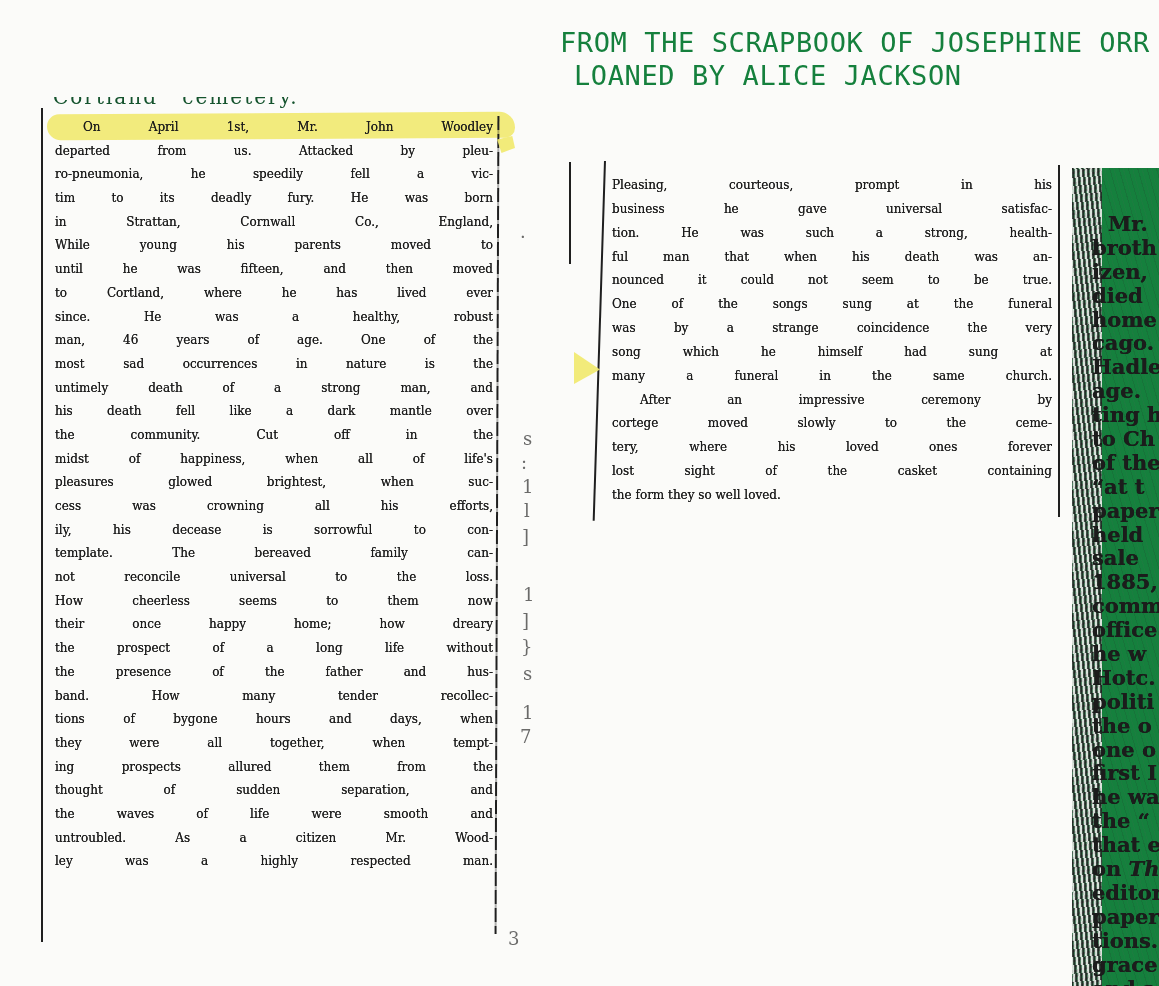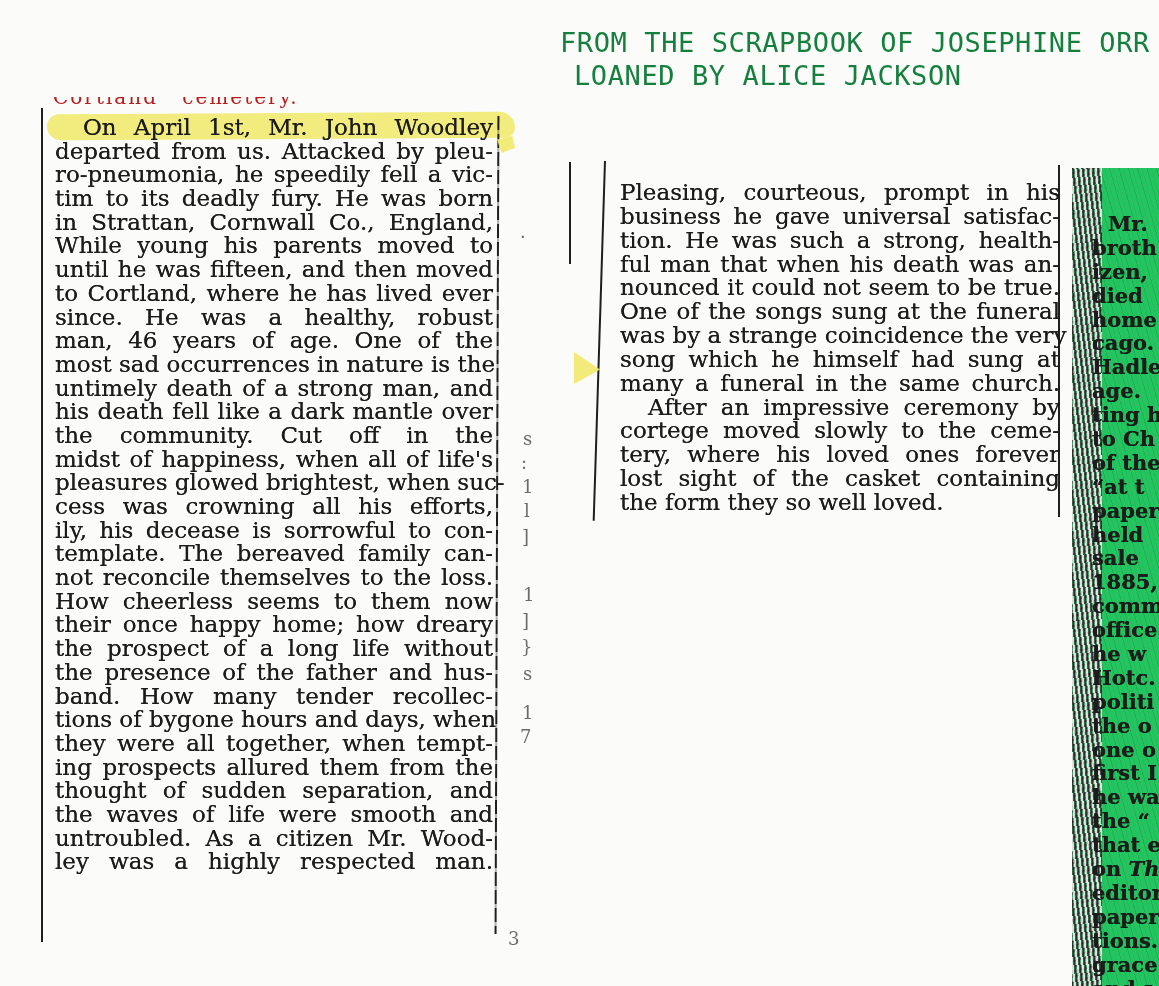--- a/index.html
+++ b/index.html
@@ -21,52 +21,52 @@
     color:#15803d; white-space:nowrap;
   }
   .caption .l2 { padding-left:14px; }
 
   
   .clip { position:absolute; }
   .vline { position:absolute; width:2px; background:#1f1f1f; }
   .vline.broken { background:repeating-linear-gradient(#1f1f1f 0 14px, rgba(31,31,31,.35) 14px 18px); }
 
   
-  .tcol { position:absolute; font-size:23px; text-shadow:0 0 .5px rgba(25,25,25,.9); }
+  .tcol { position:absolute; font-size:12px; text-shadow:0 0 .5px rgba(25,25,25,.9); }
   .tline {
     text-align:justify; text-align-last:justify;
     height:23.7px; white-space:nowrap; overflow:visible;
     position:relative;
   }
   .mid .tline { height:23.85px; }
   .tline.indent { padding-left:28px; }
   .tline.nojust { text-align-last:left; }
   .tline.hl::before {
     content:""; position:absolute; z-index:-1;
     left:-8px; right:-22px; top:-3px; bottom:1px;
     background:var(--hl, #f1e96f);
     border-radius:12px 16px 10px 14px;
     transform:rotate(-0.35deg);
     opacity:.9;
   }
 
   
   .cutline { position:absolute; left:18px; top:1px; width:310px; height:13px; overflow:hidden; }
-  .cutline > div { margin-top:-12px; font-size:20px; letter-spacing:2px; word-spacing:16px; color:#b91c1c; }
+  .cutline > div { margin-top:-12px; font-size:20px; letter-spacing:2px; word-spacing:16px; color:#14532d; }
 
   
   .wedge { position:absolute; background:var(--hl, #f1e96f); opacity:.92; }
   .wedge.tri { clip-path:polygon(0 0, 100% 55%, 0 100%); }
   .wedge.blob { clip-path:polygon(0 20%, 85% 0, 100% 70%, 25% 100%); }
 
   
   .frag { position:absolute; font-size:18px; color:#3a3a3a; opacity:.75; font-family:"DejaVu Serif", serif; }
 
   
-  .strip { position:absolute; left:1072px; top:168px; width:87px; height:818px; overflow:hidden; background:#22c55e; }
+  .strip { position:absolute; left:1072px; top:168px; width:87px; height:818px; overflow:hidden; background:#15803d; }
   .strip-noise {
     position:absolute; left:0; top:0; bottom:0; width:30px;
     background:
       repeating-linear-gradient(83deg, rgba(35,35,35,.85) 0 1px, rgba(130,130,130,.55) 1px 2px, rgba(238,238,236,.9) 2px 4px, rgba(70,70,70,.8) 4px 5px),
       repeating-linear-gradient(-14deg, rgba(25,25,25,.65) 0 2px, transparent 2px 5px);
   }
   .strip-noise2 {
     position:absolute; inset:0; opacity:.18; pointer-events:none;
     background:repeating-linear-gradient(74deg, rgba(40,40,40,.8) 0 1px, transparent 1px 4px, rgba(90,90,90,.6) 4px 5px, transparent 5px 9px);
   }
@@ -107,21 +107,21 @@
         <div class="tline">man, 46 years of age.   One of the</div>
         <div class="tline">most sad occurrences in nature is the</div>
         <div class="tline">untimely death of a strong man, and</div>
         <div class="tline">his death fell like a dark mantle over</div>
         <div class="tline">the community.   Cut off in the</div>
         <div class="tline">midst of happiness, when all of life's</div>
         <div class="tline">pleasures glowed brightest, when suc-</div>
         <div class="tline">cess was crowning all his efforts,</div>
         <div class="tline">ily, his decease is sorrowful to con-</div>
         <div class="tline">template.  The bereaved family can-</div>
-        <div class="tline">not reconcile themselves to the loss.</div>
+        <div class="tline">not reconcile universal to the loss.</div>
         <div class="tline">How cheerless seems to them now</div>
         <div class="tline">their once happy home; how dreary</div>
         <div class="tline">the prospect of a long life without</div>
         <div class="tline">the presence of the father and hus-</div>
         <div class="tline">band.   How many tender recollec-</div>
         <div class="tline">tions of bygone hours and days, when</div>
         <div class="tline">they were all together, when tempt-</div>
         <div class="tline">ing prospects allured them from the</div>
         <div class="tline">thought of sudden separation, and</div>
         <div class="tline">the waves of life were smooth and</div>
@@ -130,21 +130,21 @@
       </div>
   </div>
 
   <div class="wedge blob" style="left:497px; top:136px; width:18px; height:17px;"></div>
 
   <div class="clip mid" style="left:560px; top:156px; width:507px; height:372px;">
     <div class="vline" style="left:9px; top:6px; height:102px;"></div>
     <div class="vline" style="left:44px; top:5px; height:360px; transform:rotate(1.8deg); transform-origin:top;"></div>
     <div class="vline" style="left:498px; top:9px; height:352px;"></div>
     <div class="wedge tri" style="left:14px; top:196px; width:26px; height:32px;"></div>
-    <div class="tcol" style="left:52px; top:25px; width:440px; line-height:23.85px;margin-left:8px;">
+    <div class="tcol" style="left:52px; top:18px; width:440px; line-height:23.85px;">
         <div class="tline">Pleasing, courteous, prompt in his</div>
         <div class="tline">business he gave universal satisfac-</div>
         <div class="tline">tion.  He was such a strong, health-</div>
         <div class="tline">ful man that when his death was an-</div>
         <div class="tline">nounced it could not seem to be true.</div>
         <div class="tline">One of the songs sung at the funeral</div>
         <div class="tline">was by a strange coincidence the very</div>
         <div class="tline">song which he himself had sung at</div>
         <div class="tline">many a funeral in the same church.</div>
         <div class="tline indent">After an impressive ceremony by</div>

